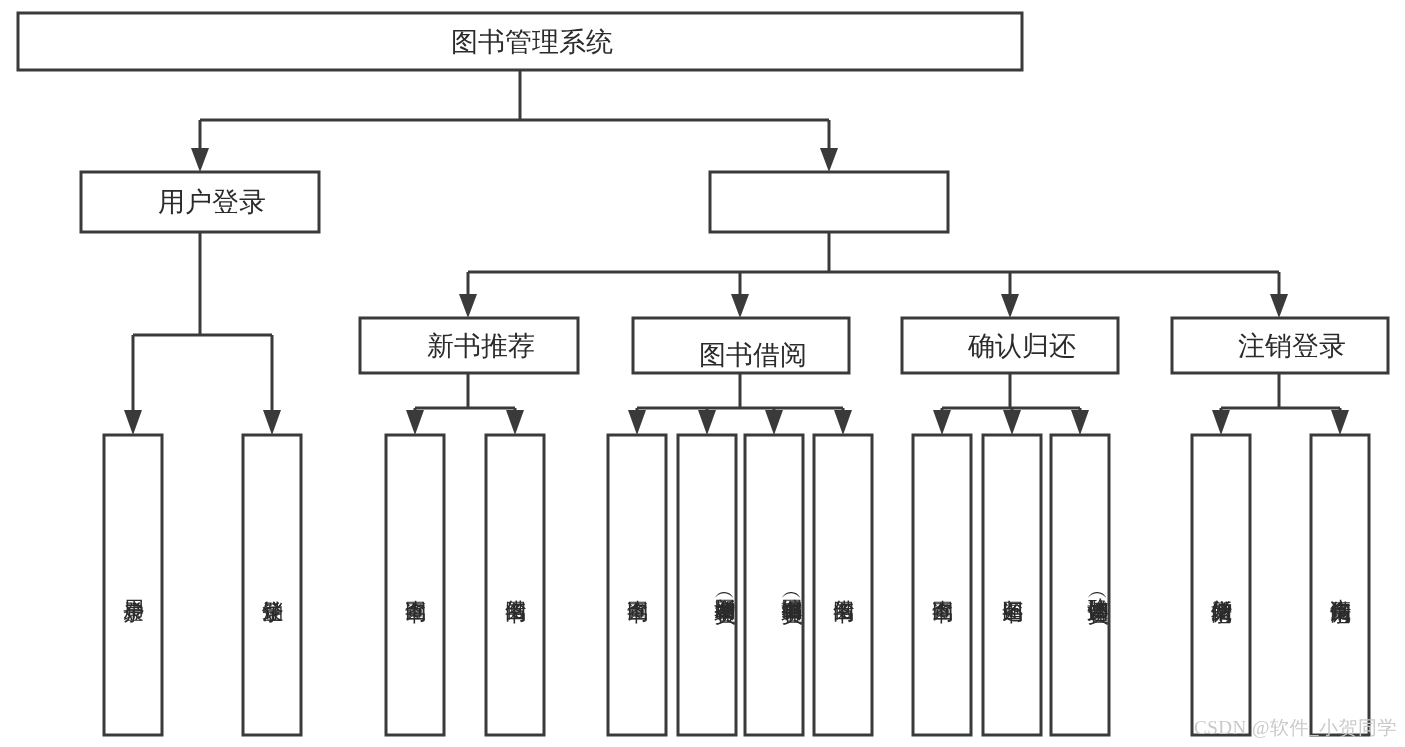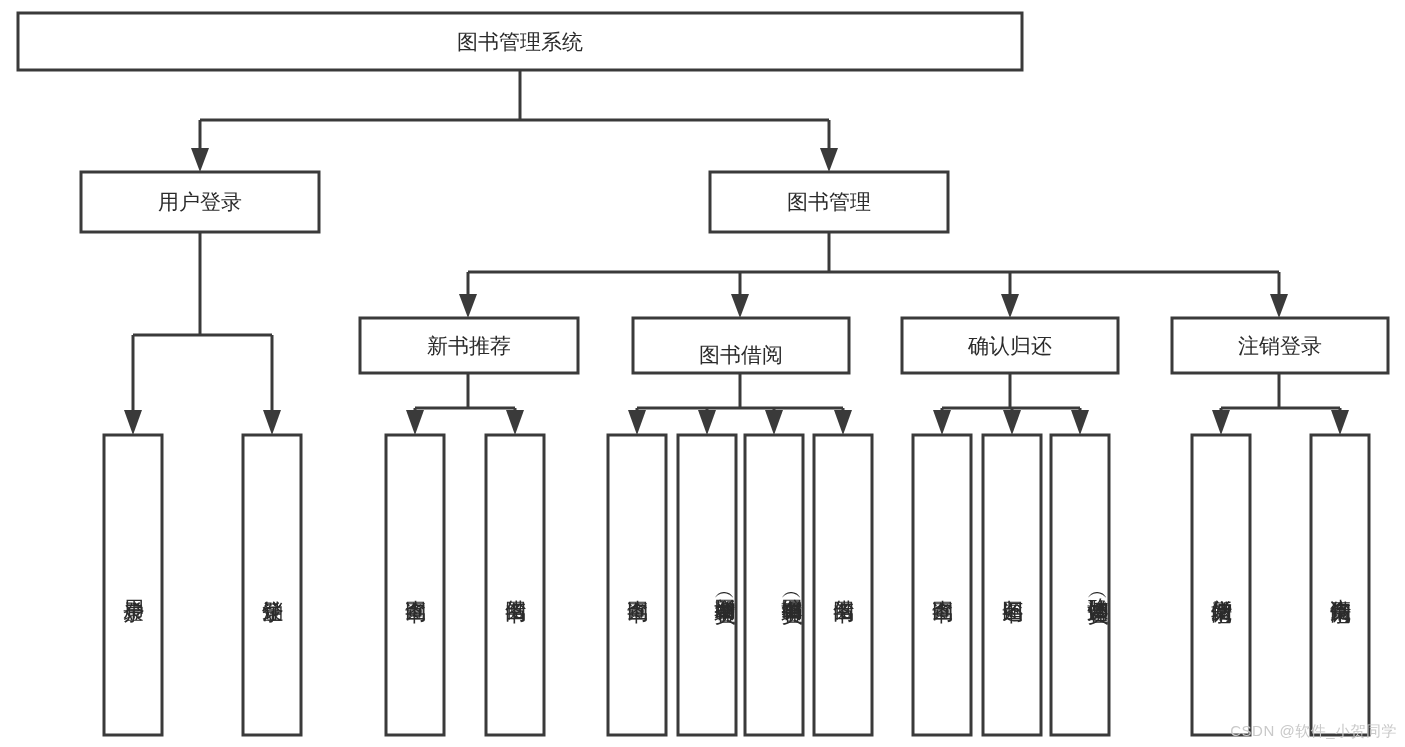--- a/index.html
+++ b/index.html
@@ -55,34 +55,35 @@
     display: flex;
     align-items: center;
     justify-content: center;
     text-align: center;
     pointer-events: none;
     white-space: nowrap;
   }
   .hlabel {
     position: absolute;
     font-family: "DejaVu Sans", "Liberation Sans", sans-serif;
-    font-size: 21px;
+    font-size: 27px;
     color: #2b2b2b;
     display: flex;
     align-items: center;
     justify-content: center;
     pointer-events: none;
     white-space: nowrap;
+    padding-left: 12px;
   }
   .watermark {
     position: absolute;
     right: 8px;
     bottom: 6px;
-    font-family: Liberation Sans, sans-serif;
-    font-size: 15px;
+    font-family: Liberation Serif, serif;
+    font-size: 19px;
     color: #c9c9c9;
     letter-spacing: 0.5px;
     white-space: nowrap;
     pointer-events: none;
   }
 </style>
 </head>
 <body>
 
 <div id="diagram-root">
@@ -178,21 +179,20 @@
     <path class="conn" d="M 1221 408 L 1221 414"></path>
     <path class="conn" d="M 1340 408 L 1340 414"></path>
     <polygon class="arrowhead" points="1221,435 1212,410 1230,410"></polygon>
     <polygon class="arrowhead" points="1340,435 1331,410 1349,410"></polygon>
 
   </svg>
 
   <div class="hlabel" style="left:18px; top:13px; width:1004px; height:57px;">图书管理系统</div>
 
   <div class="hlabel" style="left:81px; top:172px; width:238px; height:60px;">用户登录</div>
-  <div class="hlabel" style="left:710px; top:172px; width:238px; height:60px;">图书管理</div>
 
   <div class="hlabel" style="left:360px; top:318px; width:218px; height:55px;border-radius:11px;">新书推荐</div>
   <div class="hlabel" style="left:633px; top:327px; width:216px; height:55px;">图书借阅</div>
   <div class="hlabel" style="left:902px; top:318px; width:216px; height:55px;">确认归还</div>
   <div class="hlabel" style="left:1172px; top:318px; width:216px; height:55px;">注销登录</div>
 
   <div class="vlabel" style="left:104px; top:435px; width:58px; height:300px;">用户登录</div>
   <div class="vlabel" style="left:243px; top:435px; width:58px; height:300px;">注销登录</div>
 
   <div class="vlabel" style="left:386px; top:435px; width:58px; height:300px;">查询图书</div>

